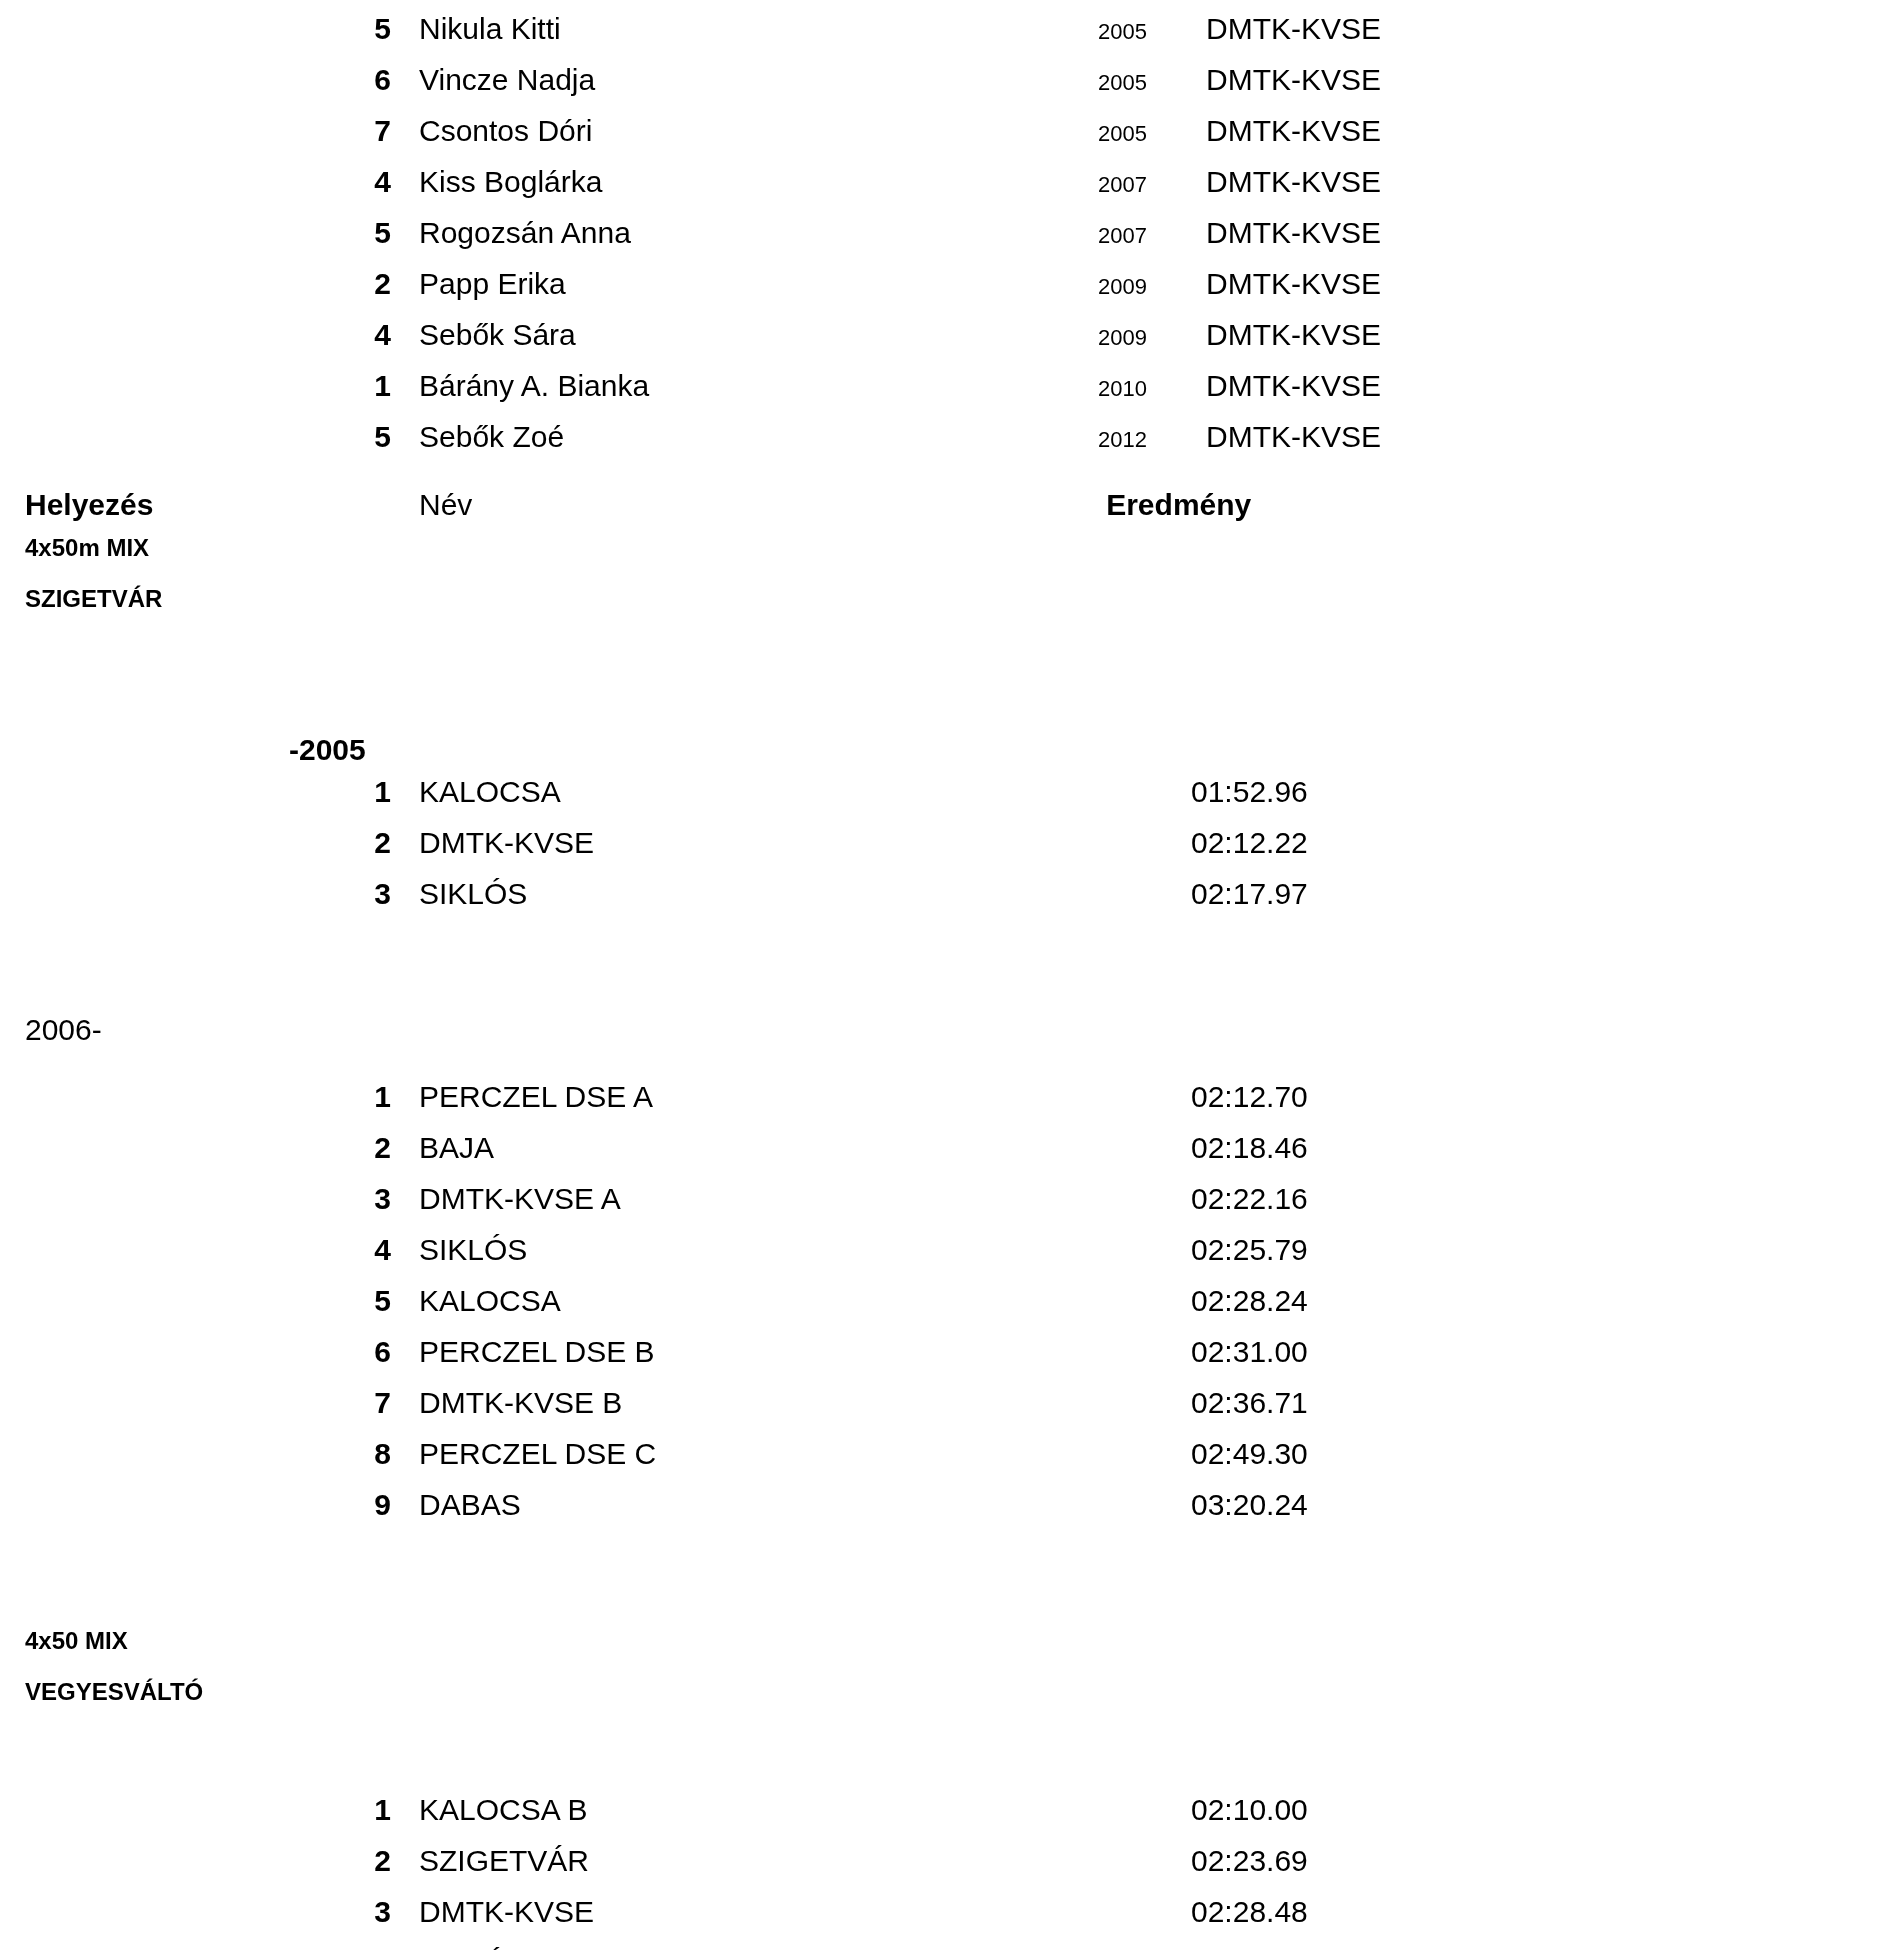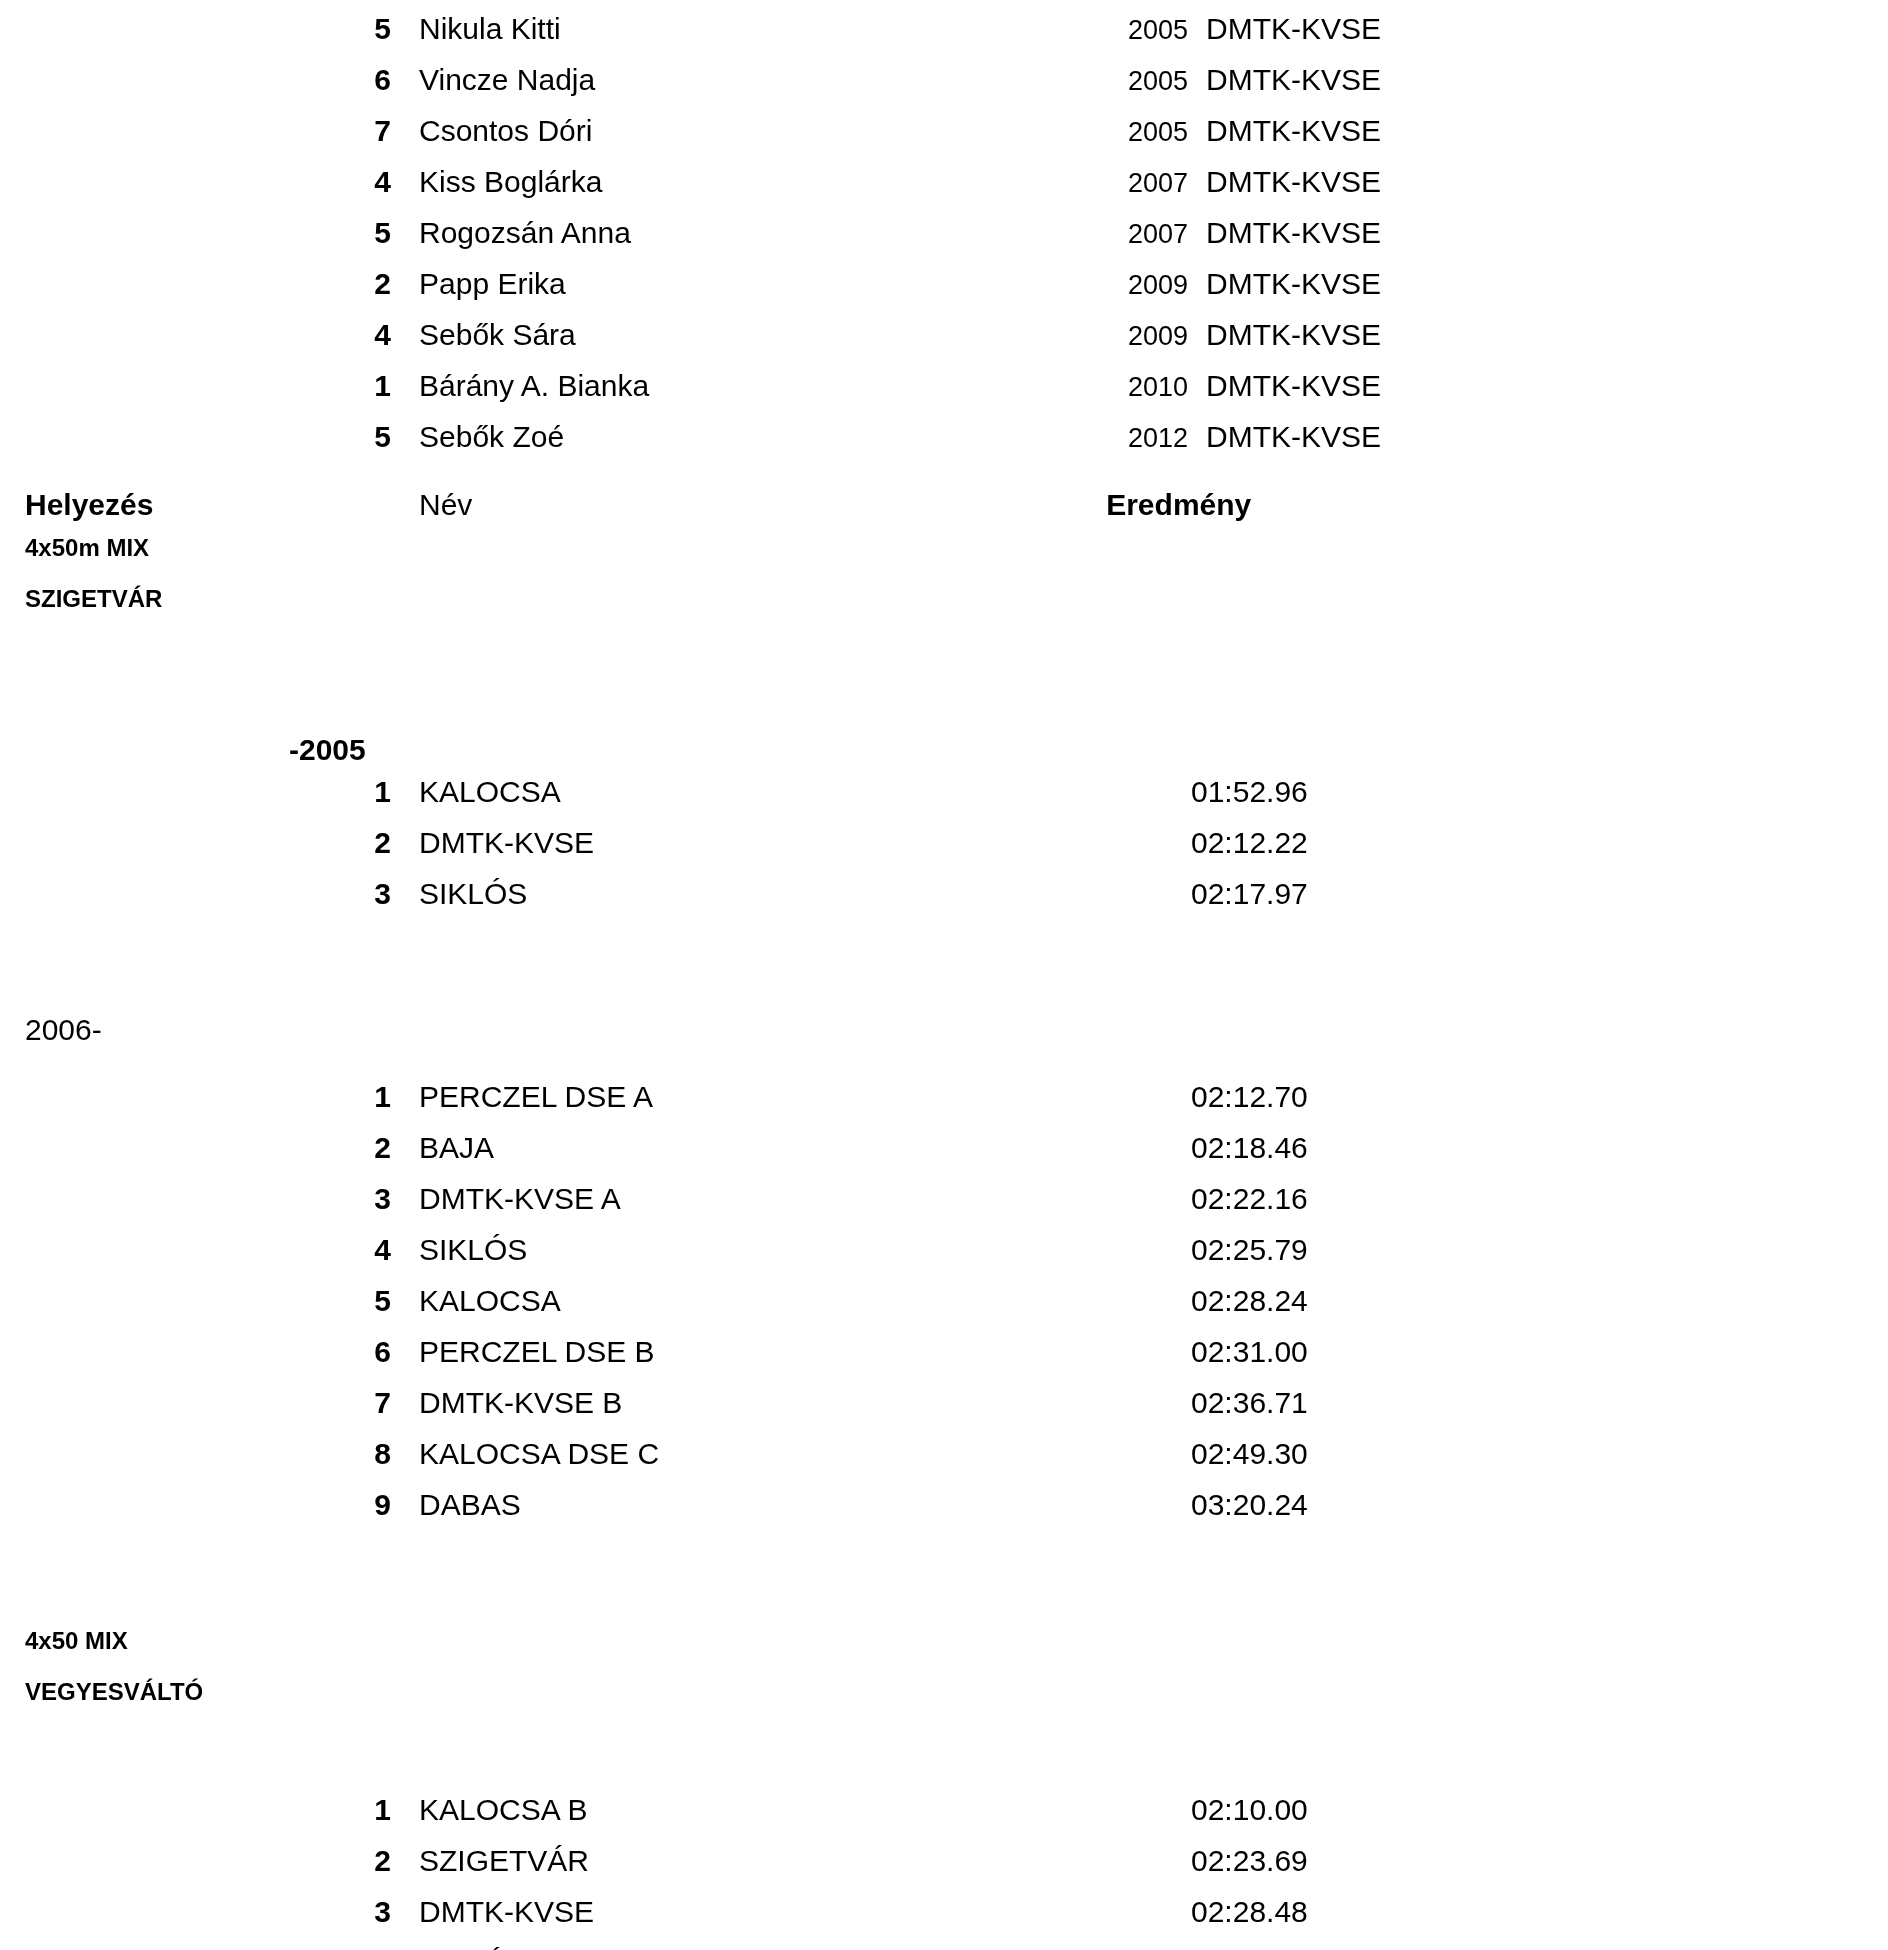--- a/index.html
+++ b/index.html
@@ -41,22 +41,21 @@
     flex: 0 0 707px;
     width: 707px;
     font-size: 30px;
     padding-left: 28px;
     box-sizing: border-box;
     white-space: nowrap;
   }
   .col-year {
     flex: 0 0 90px;
     width: 90px;
-    font-size: 27px;
-    text-align: right;
+    font-size: 22px;
   }
   .col-club {
     flex: 0 0 345px;
     width: 345px;
     font-size: 30px;
     padding-left: 18px;
     box-sizing: border-box;
     white-space: nowrap;
   }
 
@@ -284,21 +283,21 @@
         <div class="r-team">PERCZEL DSE B</div>
         <div class="r-time">02:31.00</div>
       </div>
       <div class="rrow">
         <div class="r-rank">7</div>
         <div class="r-team">DMTK-KVSE B</div>
         <div class="r-time">02:36.71</div>
       </div>
       <div class="rrow">
         <div class="r-rank">8</div>
-        <div class="r-team">KALOCSA DSE C</div>
+        <div class="r-team">PERCZEL DSE C</div>
         <div class="r-time">02:49.30</div>
       </div>
       <div class="rrow">
         <div class="r-rank">9</div>
         <div class="r-team">DABAS</div>
         <div class="r-time">03:20.24</div>
       </div>
     </div>
 
     <div class="spacer-lg"></div>

